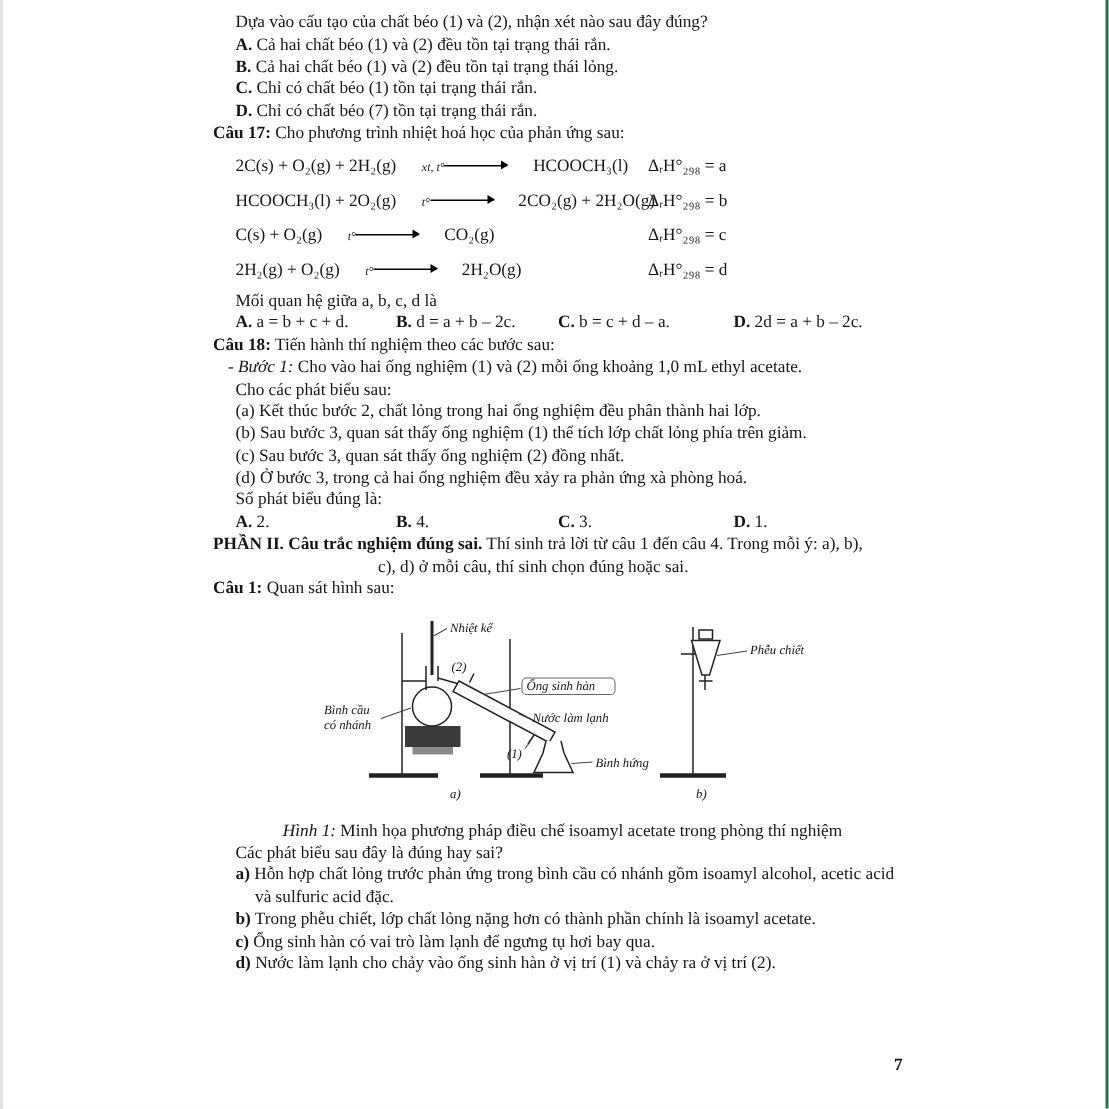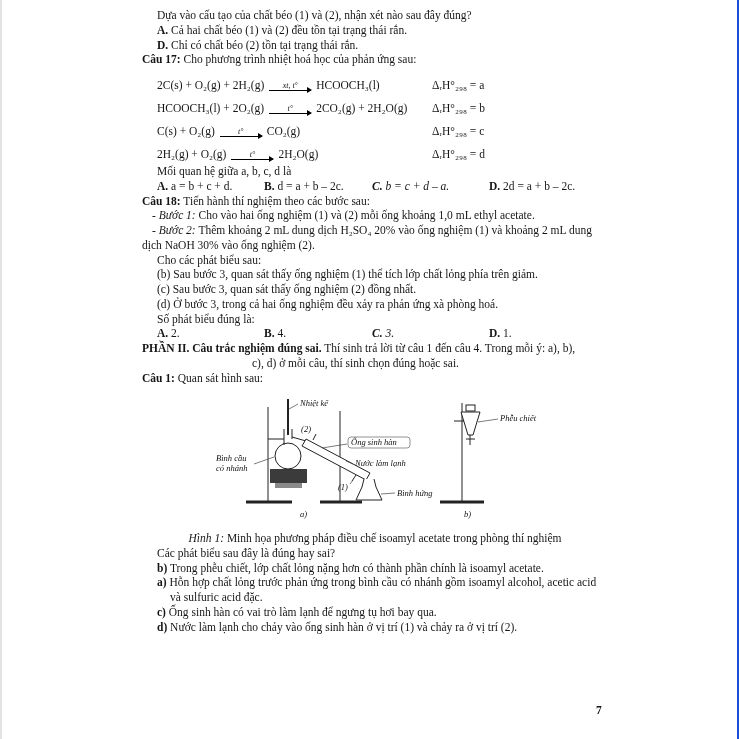--- a/index.html
+++ b/index.html
@@ -6,61 +6,63 @@
   html, body { margin: 0; padding: 0; }
   body {
     width: 739px; height: 739px;
     background: #f6f6f6;
     font-family: "Liberation Serif", "DejaVu Serif", serif;
     font-size: 11.5px; color: #161616;
   }
   .page {
     position: relative; width: 739px; height: 739px;
     background: #fff; overflow: hidden;
-    border-left: 2px solid #e2e2e2; border-right: 2px solid #1d4ed8; padding-left: 23px;
+    border-left: 2px solid #e2e2e2; border-right: 2px solid #15803d; padding-left: 23px;
   }
   .content {
     position: absolute; left: 140px; top: 8px; width: 466px;
     line-height: 14.75px;
   }
   .b { font-weight: bold; }
   .i { font-style: italic; }
   .ind { padding-left: 15px; }
   .nw { white-space: nowrap; }
   .stmt { padding-left: 28px; text-indent: -13px; margin: 0; }
   .step { margin: 0; text-indent: 10px; }
   .opt-row { display: flex; padding-left: 15px; align-items: center; }
   .opt-row .opt:nth-child(1) { width: 107px; }
   .opt-row .opt:nth-child(2) { width: 108px; }
-  .opt-row .opt:nth-child(3) { width: 117px; font-style: italic; }
+  .opt-row .opt:nth-child(3) { width: 117px; }
   .eq-block { margin: 3px 0 2px 0; }
-  .eq-row { position: relative; display: flex; align-items: flex-end; height: 23px; padding-left: 15px; white-space: nowrap; }
+  .eq-row { position: relative; display: flex; align-items: center; height: 23px; padding-left: 15px; white-space: nowrap; gap: 12px; }
   .eq-delta { position: absolute; left: 290px; }
-  .eq-arrow { display: inline-flex; flex-direction: column; align-items: center; margin: 0 5px; }
+  .eq-arrow { display: inline-flex; flex-direction: row; align-items: center; margin: 0 5px; }
   .eq-over { font-size: 8px; line-height: 7px; font-style: italic; }
   .arrow-line { position: relative; width: 42px; height: 1px; background: #000; margin: 1px 0 2px 0; }
   .arrow-line::after {
     content: ""; position: absolute; right: -1px; top: -3px;
     border-left: 5px solid #000; border-top: 3px solid transparent; border-bottom: 3px solid transparent;
   }
   .part2-l2 { padding-left: 110px; }
   .figure { margin: 10px 0 4px 72px; font-style: italic; }
   .caption { text-align: center; }
   svg text { font-family: "Liberation Serif", "DejaVu Serif", serif; font-size: 8.5px; fill: #111; }
   .pageno { position: absolute; left: 594px; top: 704px; font-weight: bold; }
 </style>
 </head>
 <body>
 
 <div class="page">
   <div class="content">
 
     <div class="line ind">Dựa vào cấu tạo của chất béo (1) và (2), nhận xét nào sau đây đúng?</div>
     <div class="line ind"><span class="b">A.</span> <span>Cả hai chất béo (1) và (2) đều tồn tại trạng thái rắn.</span></div>
-    <div class="line ind"><span class="b">D.</span> <span>Chỉ có chất béo (2) tồn tại trạng thái rắn.</span></div>
+    <div class="line ind"><span class="b">B.</span> <span>Cả hai chất béo (1) và (2) đều tồn tại trạng thái lỏng.</span></div>
+    <div class="line ind"><span class="b">C.</span> <span>Chỉ có chất béo (1) tồn tại trạng thái rắn.</span></div>
+    <div class="line ind"><span class="b">D.</span> <span>Chỉ có chất béo (7) tồn tại trạng thái rắn.</span></div>
 
     <div class="line"><span class="b">Câu 17:</span> <span>Cho phương trình nhiệt hoá học của phản ứng sau:</span></div>
 
     <div class="eq-block">
       <div class="eq-row">
         <span>2C(s) + O₂(g) + 2H₂(g)</span>
         <span class="eq-arrow">
             <span class="eq-over">xt, t°</span>
             <span class="arrow-line"></span>
           </span>
@@ -99,22 +101,22 @@
     <div class="line ind">Mối quan hệ giữa a, b, c, d là</div>
     <div class="opt-row">
       <span class="opt"><span class="b">A.</span> <span>a = b + c + d.</span></span>
       <span class="opt"><span class="b">B.</span> <span>d = a + b – 2c.</span></span>
       <span class="opt"><span class="b">C.</span> <span>b = c + d – a.</span></span>
       <span class="opt"><span class="b">D.</span> <span>2d = a + b – 2c.</span></span>
     </div>
 
     <div class="line"><span class="b">Câu 18:</span> <span>Tiến hành thí nghiệm theo các bước sau:</span></div>
     <p class="step"><span class="i">- Bước 1:</span> <span>Cho vào hai ống nghiệm (1) và (2) mỗi ống khoảng 1,0 mL ethyl acetate.</span></p>
-    <p class="step"><span class="i">- Bước 2:</span> <span>Thêm khoảng 2 mL dung dịch H₂SO₄ 20% vào ống nghiệm (1) và khoảng 2 mL dung dịch NaOH 30% vào ống nghiệm (2).</span></p>
     <div class="line ind">Cho các phát biểu sau:</div>
+    <div class="line ind">(a) Kết thúc bước 2, chất lỏng trong hai ống nghiệm đều phân thành hai lớp.</div>
     <div class="line ind">(b) Sau bước 3, quan sát thấy ống nghiệm (1) thể tích lớp chất lỏng phía trên giảm.</div>
     <div class="line ind">(c) Sau bước 3, quan sát thấy ống nghiệm (2) đồng nhất.</div>
     <div class="line ind">(d) Ở bước 3, trong cả hai ống nghiệm đều xảy ra phản ứng xà phòng hoá.</div>
     <div class="line ind">Số phát biểu đúng là:</div>
     <div class="opt-row">
       <span class="opt"><span class="b">A.</span> <span>2.</span></span>
       <span class="opt"><span class="b">B.</span> <span>4.</span></span>
       <span class="opt"><span class="b">C.</span> <span>3.</span></span>
       <span class="opt"><span class="b">D.</span> <span>1.</span></span>
     </div>
@@ -185,20 +187,20 @@
         <text x="141" y="71">Nước làm lạnh</text>
         <text x="124" y="95">(1)</text>
         <text x="183" y="101">Bình hứng</text>
         <text x="86" y="122">a)</text>
         <text x="250" y="122">b)</text>
       </svg>
     </div>
     <div class="caption"><span class="i">Hình 1:</span> <span>Minh họa phương pháp điều chế isoamyl acetate trong phòng thí nghiệm</span></div>
 
     <div class="line ind">Các phát biểu sau đây là đúng hay sai?</div>
+    <p class="stmt"><span class="b">a)</span> <span>Hỗn hợp chất lỏng trước phản ứng trong bình cầu có nhánh gồm isoamyl alcohol, acetic acid và sulfuric acid đặc.</span></p>
     <p class="stmt"><span class="b">b)</span> <span>Trong phễu chiết, lớp chất lỏng nặng hơn có thành phần chính là isoamyl acetate.</span></p>
-    <p class="stmt"><span class="b">a)</span> <span>Hỗn hợp chất lỏng trước phản ứng trong bình cầu có nhánh gồm isoamyl alcohol, acetic acid và sulfuric acid đặc.</span></p>
     <p class="stmt"><span class="b">c)</span> <span>Ống sinh hàn có vai trò làm lạnh để ngưng tụ hơi bay qua.</span></p>
     <p class="stmt"><span class="b">d)</span> <span>Nước làm lạnh cho chảy vào ống sinh hàn ở vị trí (1) và chảy ra ở vị trí (2).</span></p>
   </div>
 
   <div class="pageno">7</div>
 </div>
 
 </body></html>

